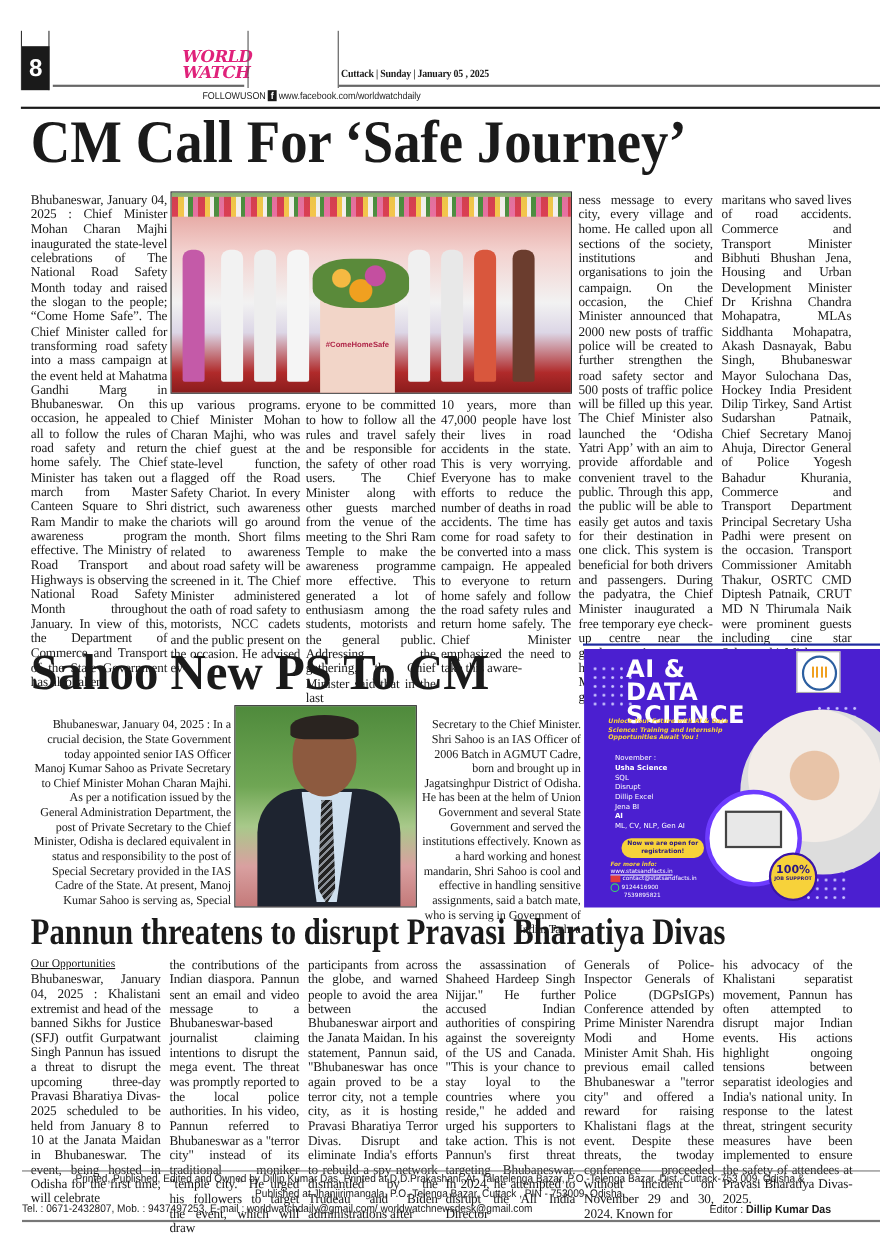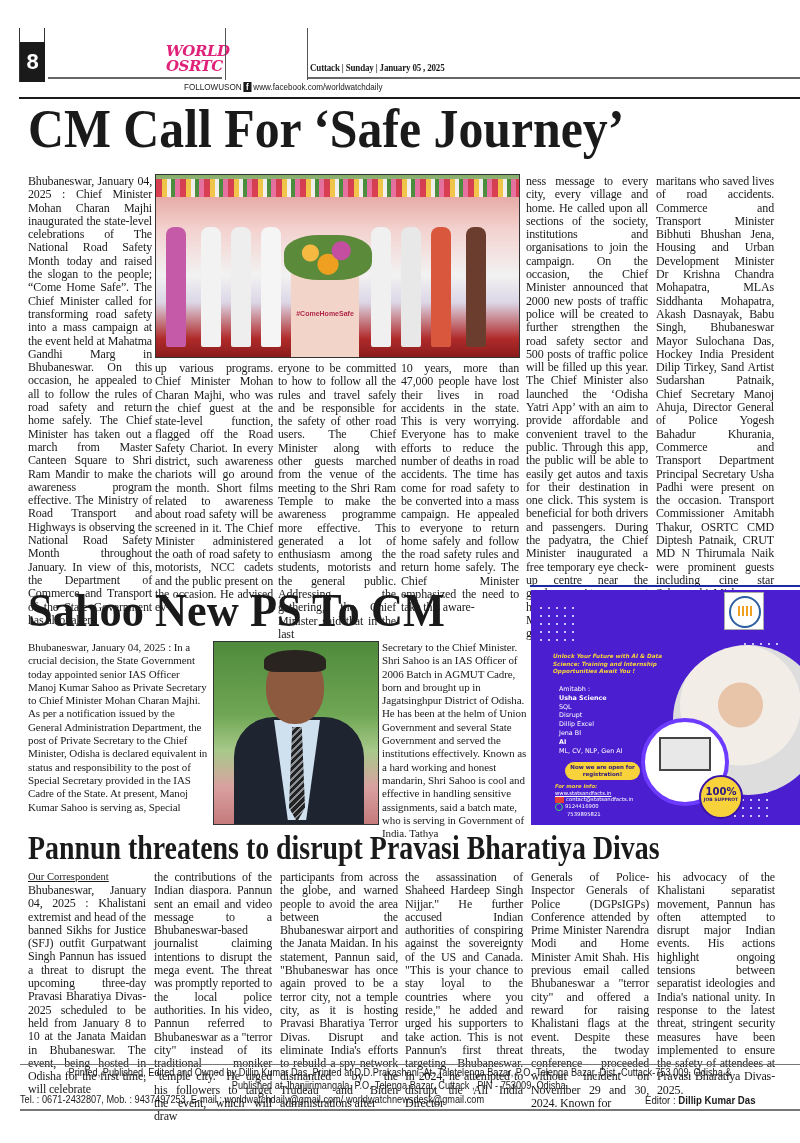--- a/index.html
+++ b/index.html
@@ -19,21 +19,21 @@
   .follow { left: 184px; top: 82px; font-size: 9px; font-family: "Liberation Sans", sans-serif; display: flex; align-items: center; gap: 2px; transform: scaleX(0.9); transform-origin: left; }
   .fb-icon { display: inline-block; width: 9px; height: 10px; background: #1a1a1a; color: #fff; font-weight: bold; font-size: 9px; line-height: 11px; text-align: center; }
   .mast-rule { left: 19px; top: 97px; width: 785px; height: 2px; background: #1a1a1a; }
 
   .headline { font-family: "Liberation Serif", serif; font-weight: bold; color: #1a1a1a; white-space: nowrap; }
   .h1 { left: 28px; top: 96px; font-size: 55px; line-height: 66px; transform: scaleX(0.905); transform-origin: left; }
   .h2 { left: 28px; top: 583px; font-size: 46px; line-height: 56px; transform: scaleX(0.965); transform-origin: left; }
   .h3 { left: 28px; top: 826px; font-size: 34px; line-height: 44px; transform: scaleX(0.82); transform-origin: left; }
 
   .col { position: absolute; font-size: 12px; line-height: 13.3px; text-align: justify; hyphens: none; letter-spacing: -0.15px; }
-  .col.sans2 { font-size: 11px; line-height: 13.3px; text-align: left; letter-spacing: -0.1px; }
+  .col.sans2 { font-size: 11px; line-height: 13.3px; text-align: right; letter-spacing: -0.1px; margin-top: 12px; }
 
   
   .photo1 { left: 155px; top: 174px; width: 365px; height: 184px; border: 1px solid #333; overflow: hidden;
     background: linear-gradient(180deg, #7fb06a 0%, #e6a7a2 10%, #f3d2cf 30%, #f2f2f2 55%, #dcd6e6 70%, #b02a2a 90%, #8a1c1c 100%); }
   .photo1 .garland { position: absolute; left: 0; top: 4px; width: 100%; height: 18px;
     background: repeating-linear-gradient(90deg, #d8334a 0 6px, #f5c842 6px 11px, #f6f6f6 11px 15px, #3e8a36 15px 19px, #e86aa0 19px 24px); opacity: 0.9; }
   .photo1 .podium { position: absolute; left: 135px; top: 95px; width: 68px; height: 89px; background: #f2d5c8; }
   .photo1 .podium-text { position: absolute; left: 138px; top: 135px; width: 62px; font-size: 7px; color: #b0284a; font-family: "Liberation Sans", sans-serif; font-weight: bold; text-align: center; }
   .photo1 .flowers { position: absolute; left: 128px; top: 60px; width: 88px; height: 45px; border-radius: 40%;
     background: radial-gradient(circle at 30% 40%, #f5b942 0 8px, transparent 9px), radial-gradient(circle at 65% 35%, #c44fa0 0 9px, transparent 10px), radial-gradient(circle at 50% 65%, #f0a020 0 10px, transparent 11px), #5a8a3a; }
@@ -78,21 +78,21 @@
   .footer-editor { left: 645px; top: 1094px; font-family: "Liberation Sans", sans-serif; font-size: 10.5px; white-space: nowrap; transform: scaleX(0.92); transform-origin: left; }
   .footer-editor b { font-weight: bold; }
   .footer-rule-top { left: 20px; top: 1064px; width: 780px; height: 1px; background: #777; }
   .footer-rule-bot { left: 20px; top: 1109px; width: 780px; height: 2px; background: #777; }
 </style>
 </head>
 <body>
 
 <div class="abs page-num-box"></div>
 <div class="abs page-num">8</div>
-<div class="abs logo">WORLD OSRTC</div>
+<div class="abs logo">WORLD WATCH</div>
 <div class="abs logo-vline"></div>
 <div class="abs mast-hline-left"></div>
 <div class="abs dateline-vline"></div>
 <div class="abs dateline">Cuttack | Sunday | January 05 , 2025</div>
 <div class="abs mast-hline-right"></div>
 <div class="abs follow">
   <span>FOLLOWUSON</span>
   <span class="fb-icon">f</span>
   <span>www.facebook.com/worldwatchdaily</span>
 </div>
@@ -137,23 +137,28 @@
 
 <div class="col sans2" style="left:382px; top:641px; width:146px;">Secretary to the Chief Minister. Shri Sahoo is an IAS Officer of 2006 Batch in AGMUT Cadre, born and brought up in Jagatsinghpur District of Odisha. He has been at the helm of Union Government and several State Government and served the institutions effectively. Known as a hard working and honest mandarin, Shri Sahoo is cool and effective in handling sensitive assignments, said a batch mate, who is serving in Government of India. Tathya</div>
 
 <div class="abs ad">
   <div class="dots" style="left:6px; top:14px;"></div>
   <div class="dots" style="left:210px; top:50px;"></div>
   <div class="dots" style="left:200px; top:190px;"></div>
   <div class="circle-photo"></div>
   <div class="laptop"></div>
   <div class="laptop-screen"></div>
+  <div class="title">
+    <div>AI &amp;</div>
+    <div>DATA</div>
+    <div>SCIENCE</div>
+  </div>
   <div class="sub">Unlock Your Future with AI &amp; Data Science: Training and Internship Opportunities Await You !</div>
   <div class="programs">
-    <div>Amitabh :</div>
+    <div>November :</div>
     <div class="b">Usha Science</div>
     <div>SQL</div>
     <div>Disrupt</div>
     <div>Dillip Excel</div>
     <div>Jena BI</div>
     <div class="b">AI</div>
     <div>ML, CV, NLP, Gen AI</div>
   </div>
   <div class="register">Now we are open for registration!</div>
   <div class="jobsupport">
@@ -167,21 +172,21 @@
     <div><span class="wa-icon"></span><span>9124416900</span></div>
     <div style="padding-left:12px;">7539895821</div>
   </div>
   <div class="logo-box">
     <div class="ring"></div>
     <div class="bars"></div>
   </div>
 </div>
 
 <div class="abs headline h3">Pannun threatens to disrupt Pravasi Bharatiya Divas</div>
-<div class="abs byline">Our Correspondent</div>
+<div class="abs byline">Our Opportunities</div>
 <div class="col" style="left:28px; top:884px; width:118px;">Bhubaneswar, January 04, 2025 : Khalistani extremist and head of the banned Sikhs for Justice (SFJ) outfit Gurpatwant Singh Pannun has issued a threat to disrupt the upcoming three-day Pravasi Bharatiya Divas-2025 scheduled to be held from January 8 to 10 at the Janata Maidan in Bhubaneswar. The event, being hosted in Odisha for the first time, will celebrate</div>
 <div class="col" style="left:154px; top:871px; width:118px;">the contributions of the Indian diaspora. Pannun sent an email and video message to a Bhubaneswar-based journalist claiming intentions to disrupt the mega event. The threat was promptly reported to the local police authorities. In his video, Pannun referred to Bhubaneswar as a "terror city" instead of its traditional moniker "temple city." He urged his followers to target the event, which will draw</div>
 <div class="col" style="left:280px; top:871px; width:118px;">participants from across the globe, and warned people to avoid the area between the Bhubaneswar airport and the Janata Maidan. In his statement, Pannun said, "Bhubaneswar has once again proved to be a terror city, not a temple city, as it is hosting Pravasi Bharatiya Terror Divas. Disrupt and eliminate India's efforts to rebuild a spy network dismantled by the Trudeau and Biden administrations after</div>
 <div class="col" style="left:405px; top:871px; width:118px;">the assassination of Shaheed Hardeep Singh Nijjar." He further accused Indian authorities of conspiring against the sovereignty of the US and Canada. "This is your chance to stay loyal to the countries where you reside," he added and urged his supporters to take action. This is not Pannun's first threat targeting Bhubaneswar. In 2024, he attempted to disrupt the All India Director</div>
 <div class="col" style="left:531px; top:871px; width:118px;">Generals of Police-Inspector Generals of Police (DGPsIGPs) Conference attended by Prime Minister Narendra Modi and Home Minister Amit Shah. His previous email called Bhubaneswar a "terror city" and offered a reward for raising Khalistani flags at the event. Despite these threats, the twoday conference proceeded without incident on November 29 and 30, 2024. Known for</div>
 <div class="col" style="left:657px; top:871px; width:118px;">his advocacy of the Khalistani separatist movement, Pannun has often attempted to disrupt major Indian events. His actions highlight ongoing tensions between separatist ideologies and India's national unity. In response to the latest threat, stringent security measures have been implemented to ensure the safety of attendees at Pravasi Bharatiya Divas-2025.</div>
 
 <div class="abs footer-rule-top"></div>
 <div class="abs footer">
   <div>Printed, Published, Edited and Owned by Dillip Kumar Das, Printed at D.D.Prakashani, At- Talatelenga Bazar, P.O.-Telenga Bazar, Dist.-Cuttack-753 009, Odisha &amp;</div>

